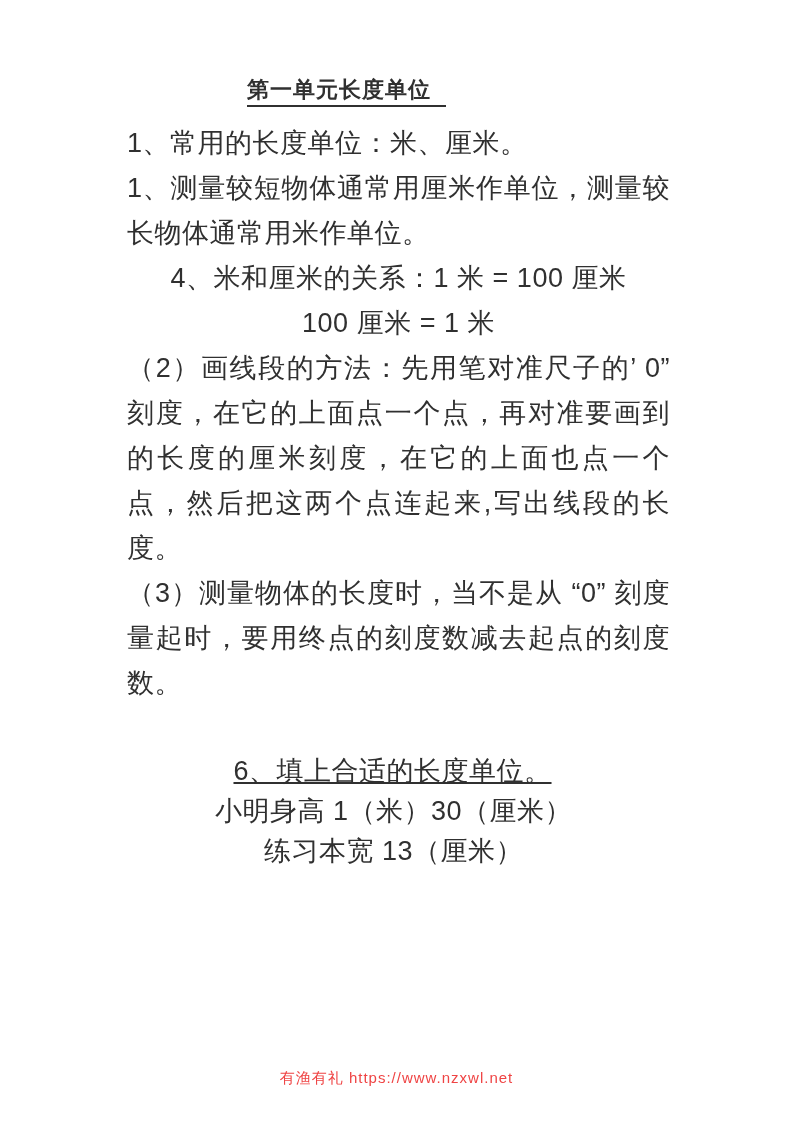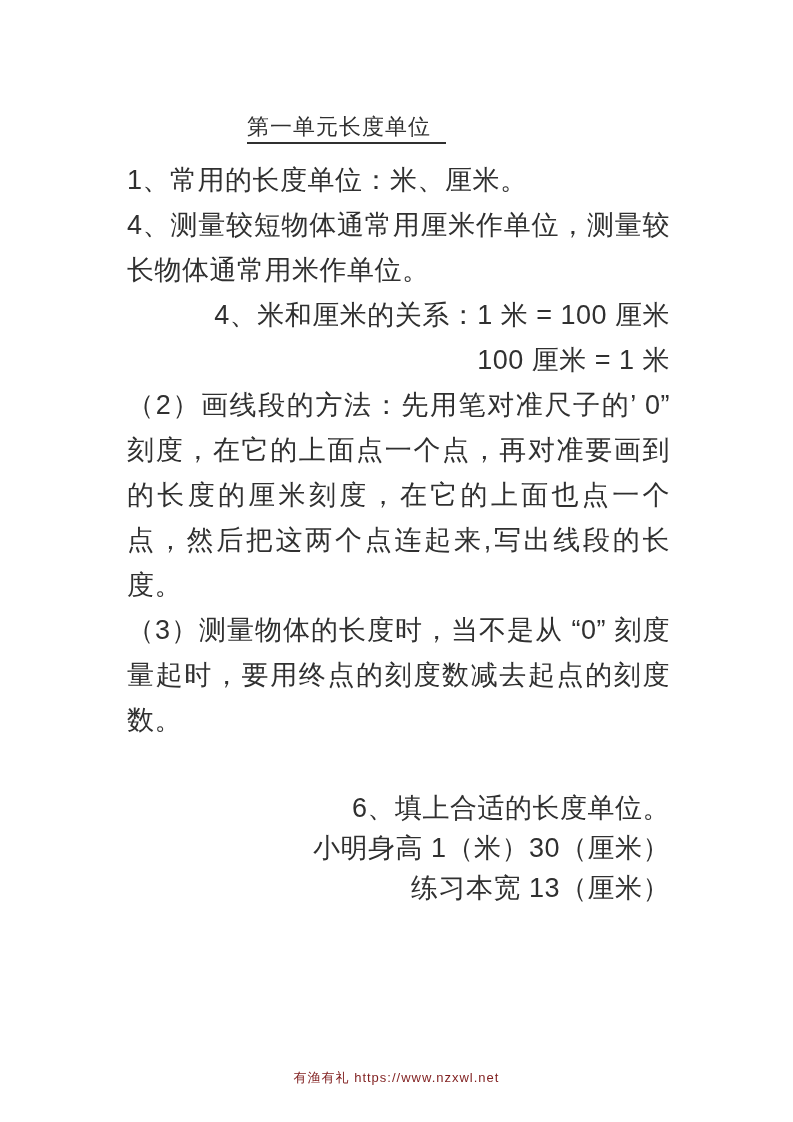--- a/index.html
+++ b/index.html
@@ -17,68 +17,68 @@
     color: #303030;
     overflow: hidden;
   }
   .content {
     position: absolute;
     left: 113px;
     top: 0;
     width: 557px;
   }
   .doc-title {
-    margin: 112px 0 0 134px;
+    margin: 75px 0 0 134px;
     font-size: 22px;
     line-height: 30px;
-    font-weight: 400;
+    font-weight: 700;
     letter-spacing: 1px;
   }
   .doc-title .underlined {
     border-bottom: 2px solid #303030;
     padding-right: 15px;
     padding-bottom: 3px;
   }
   .body-text { margin-top: 16px; }
   .para {
     margin: 0;
     font-size: 27px;
     line-height: 45px;
     text-align: justify;
     letter-spacing: 0.5px;
   }
-  .para.no-justify { text-align: right; }
+  .para.no-justify { text-align: center; }
   .m14 { margin-left: 14px; }
-  .m17 { margin-left: 2px; }
+  .m17 { margin-left: 2px; text-decoration: underline; }
   .m2  { margin-left: 4px; }
   .tight { line-height: 40px; }
   .gap-top { margin-top: 45px; }
   .footer {
     position: absolute;
     left: 0;
     top: 1066px;
     width: 100%;
     text-align: center;
-    font-size: 13px;
+    font-size: 15px;
     line-height: 24px;
-    color: #7f1d1d;
+    color: #ef4444;
     letter-spacing: 1px;
   }
 </style>
 </head>
 <body>
 
 <div class="page">
   <div class="content">
 
     <h1 class="doc-title"><span class="underlined">第一单元长度单位</span></h1>
 
     <div class="body-text">
       <p class="para m14">1、常用的长度单位：米、厘米。</p>
-      <p class="para m14">4、测量较短物体通常用厘米作单位，测量较长物体通常用米作单位。</p>
+      <p class="para m14">1、测量较短物体通常用厘米作单位，测量较长物体通常用米作单位。</p>
       <p class="para m14 no-justify">4、米和厘米的关系：1 米 = 100 厘米　　100 厘米 = 1 米</p>
       <p class="para m14">（2）画线段的方法：先用笔对准尺子的’ 0” 刻度，在它的上面点一个点，再对准要画到的长度的厘米刻度，在它的上面也点一个点，然后把这两个点连起来,写出线段的长度。</p>
       <p class="para m14">（3）测量物体的长度时，当不是从 “0” 刻度量起时，要用终点的刻度数减去起点的刻度数。</p>
       <p class="para tight m17 gap-top no-justify">6、填上合适的长度单位。</p>
       <p class="para tight m2 no-justify">小明身高 1（米）30（厘米）</p>
       <p class="para tight m2 no-justify">练习本宽 13（厘米）</p>
     </div>
 
   </div>
 

